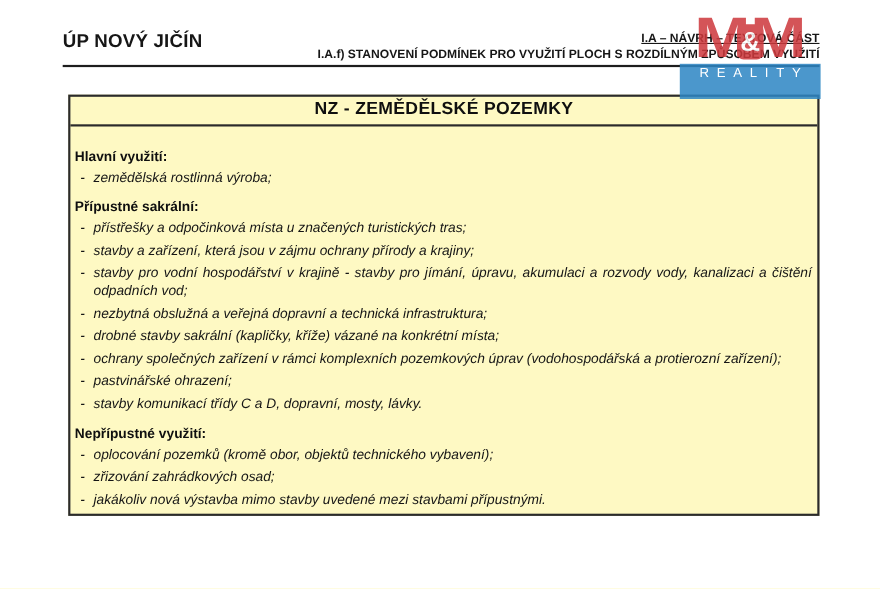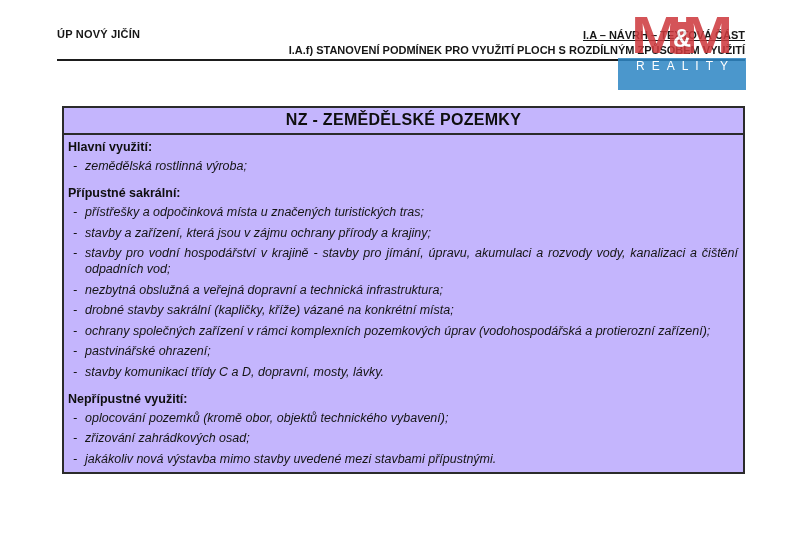--- a/index.html
+++ b/index.html
@@ -8,21 +8,21 @@
     background:#ffffff;
     font-family:"Liberation Sans", sans-serif;
     color:#111;
     position:relative;
     overflow:hidden;
   }
 
   
   .hdr-left {
     position:absolute; left:57px; top:28px;
-    font-size:11px; font-weight:bold; letter-spacing:.2px;
+    font-size:17px; font-weight:bold; letter-spacing:.2px;
     color:#161616; white-space:nowrap;
   }
   .hdr-right {
     position:absolute; right:55px; top:28px;
     font-size:11px; font-weight:bold; text-align:right;
     line-height:15px; color:#161616; white-space:nowrap;
   }
   .hdr-right .u { text-decoration:underline; }
   .hdr-rule {
     position:absolute; left:57px; top:59px; width:688px; height:2px;
@@ -47,33 +47,33 @@
     margin:0 -8px; position:relative; z-index:2; top:2px;
   }
   .logo-band {
     height:32px; line-height:16px; text-align:center;
     color:#fff; font-weight:normal; font-size:12px;
     letter-spacing:7px; padding-left:7px;
   }
 
   
   .panel {
-    position:absolute; left:62px; top:106px; width:683px;
-    border:2px solid #2b2b2b; box-sizing:border-box; background:#c4b5fd;
+    position:absolute; left:62px; top:86px; width:683px;
+    border:2px solid #2b2b2b; box-sizing:border-box; background:#fef9c3;
   }
   .panel-title {
     border-bottom:2px solid #2b2b2b; text-align:center;
     font-weight:bold; font-size:16px; padding:3px 0 4px;
     letter-spacing:.3px; color:#0f0f0f;
   }
   .panel-body { padding:2px 5px 1px 4px; font-size:12.5px; }
   .sec-heading {
     font-size:12.5px; font-weight:bold; margin:12px 0 4px; color:#0f0f0f;
   }
-  .sec:first-child .sec-heading { margin-top:3px; }
+  .sec:first-child .sec-heading { margin-top:18px; }
   .sec ul { list-style:none; margin:0; padding:0; }
   .sec li {
     position:relative; padding-left:17px; margin:0 0 4.5px;
     line-height:16px; text-align:justify; color:#151515;font-style:italic;
   }
   .sec li::before {
     content:var(--marker, "-");
     position:absolute; left:5px; top:0;
   }
 </style>

